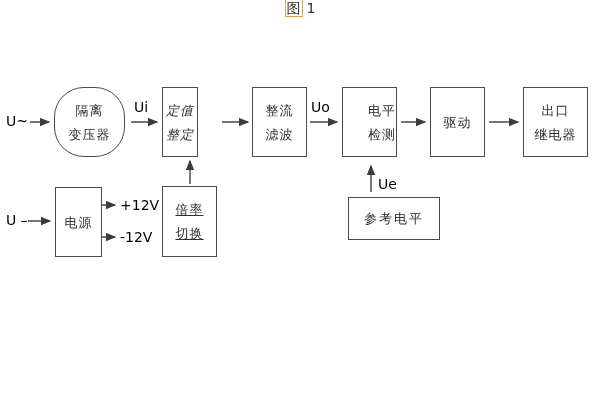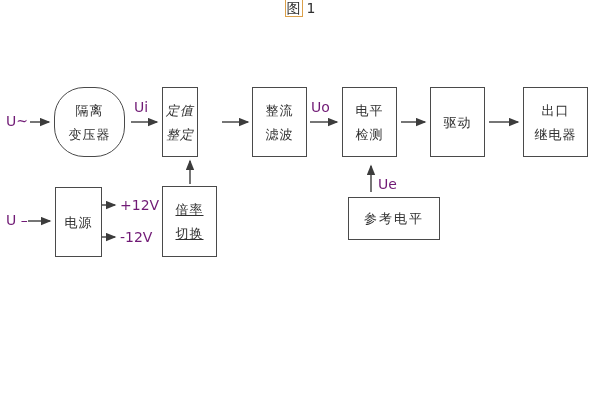--- a/index.html
+++ b/index.html
@@ -8,21 +8,21 @@
     font-family:"DejaVu Sans", sans-serif; overflow:hidden;
   }
   .box {
     position:absolute; box-sizing:border-box;
     border:1px solid #4a4a4a; background:#ffffff;
     display:flex; flex-direction:column; align-items:center; justify-content:center;
     gap:11px; font-size:13px; line-height:1; color:#2f2f2f;
     letter-spacing:1px; white-space:nowrap;
   }
   .lbl {
-    position:absolute; font-size:14px; line-height:1; color:#701a75; white-space:nowrap;
+    position:absolute; font-size:14px; line-height:1; color:#000000; white-space:nowrap;
   }
   .arrows { position:absolute; left:0; top:0; width:600px; height:400px; }
   .caption {
     position:absolute; left:0; top:262; width:600px; text-align:center;
     font-size:14px; color:#2f2f2f;
   }
   .caption .hl { border:1px solid #dba04a; padding:0 1px; }
   .caption .num { margin-left:4px; }
 </style>
 </head>
@@ -59,21 +59,21 @@
   <div class="box" style="left:162px; top:87px; width:36px; height:70px;font-style:italic;">
     <span>定值</span>
     <span>整定</span>
   </div>
 
   <div class="box" style="left:252px; top:87px; width:55px; height:70px;">
     <span>整流</span>
     <span>滤波</span>
   </div>
 
-  <div class="box" style="left:342px; top:87px; width:55px; height:70px;">
+  <div class="box" style="left:342px; top:87px; width:55px; height:70px;align-items:flex-end;">
     <span>电平</span>
     <span>检测</span>
   </div>
 
   <div class="box" style="left:430px; top:87px; width:55px; height:70px;text-align:center;">
     <span>驱动</span>
   </div>
 
   <div class="box" style="left:523px; top:87px; width:65px; height:70px;">
     <span>出口</span>

